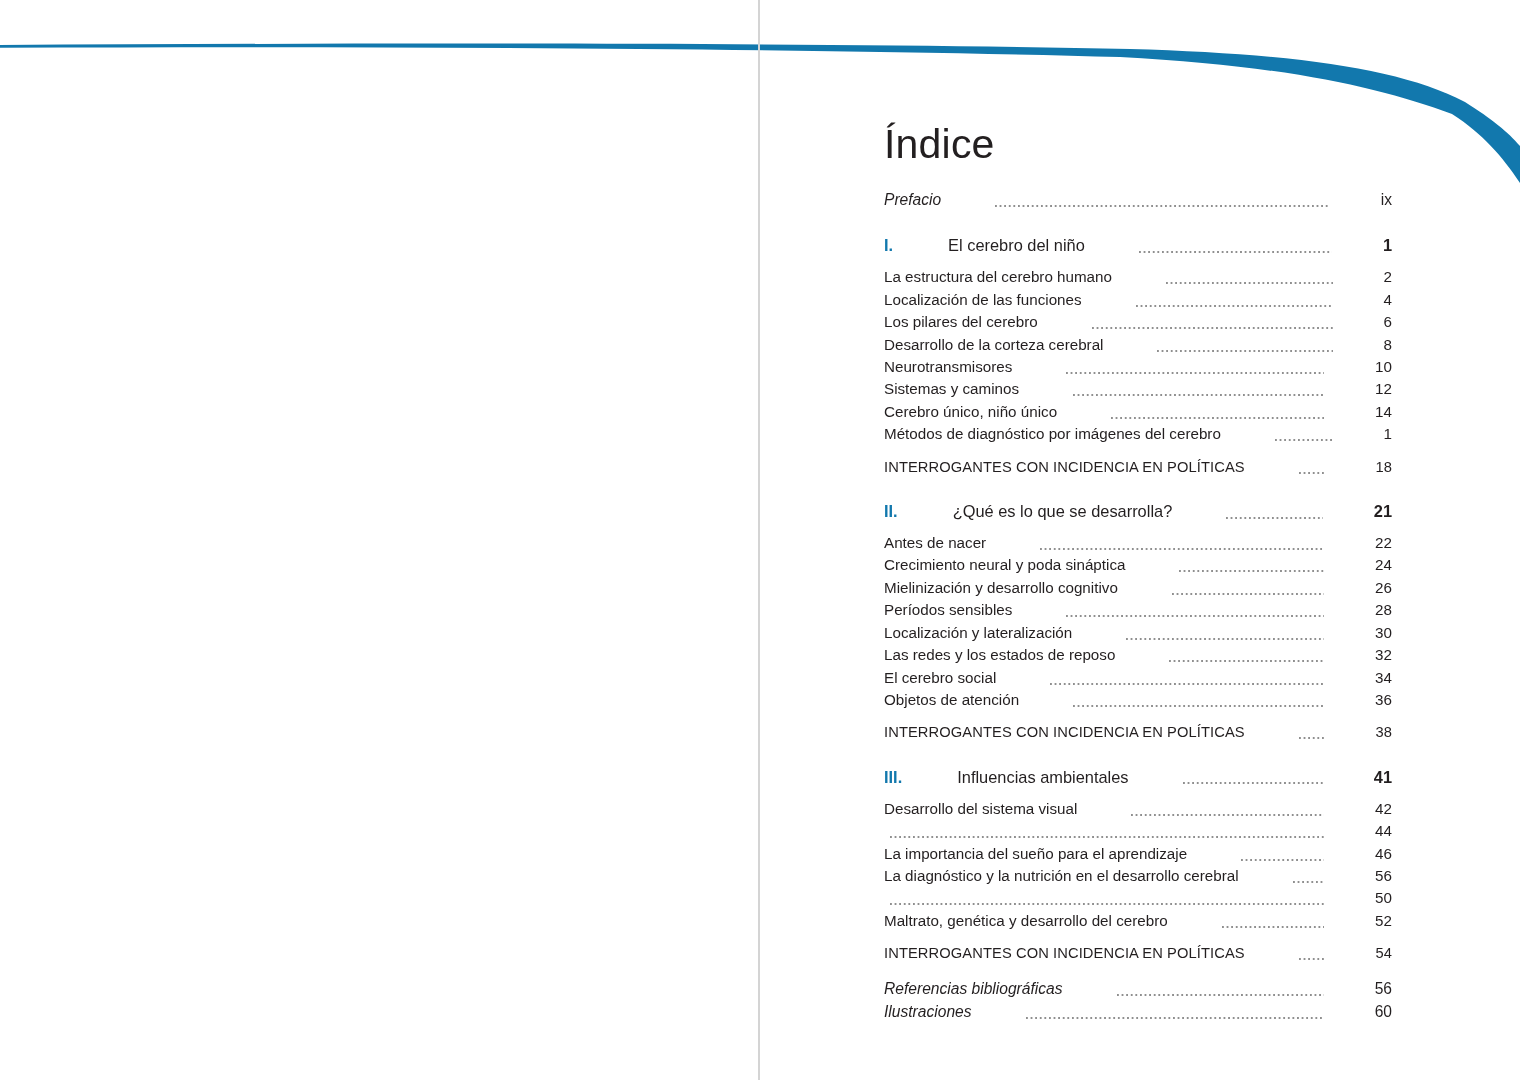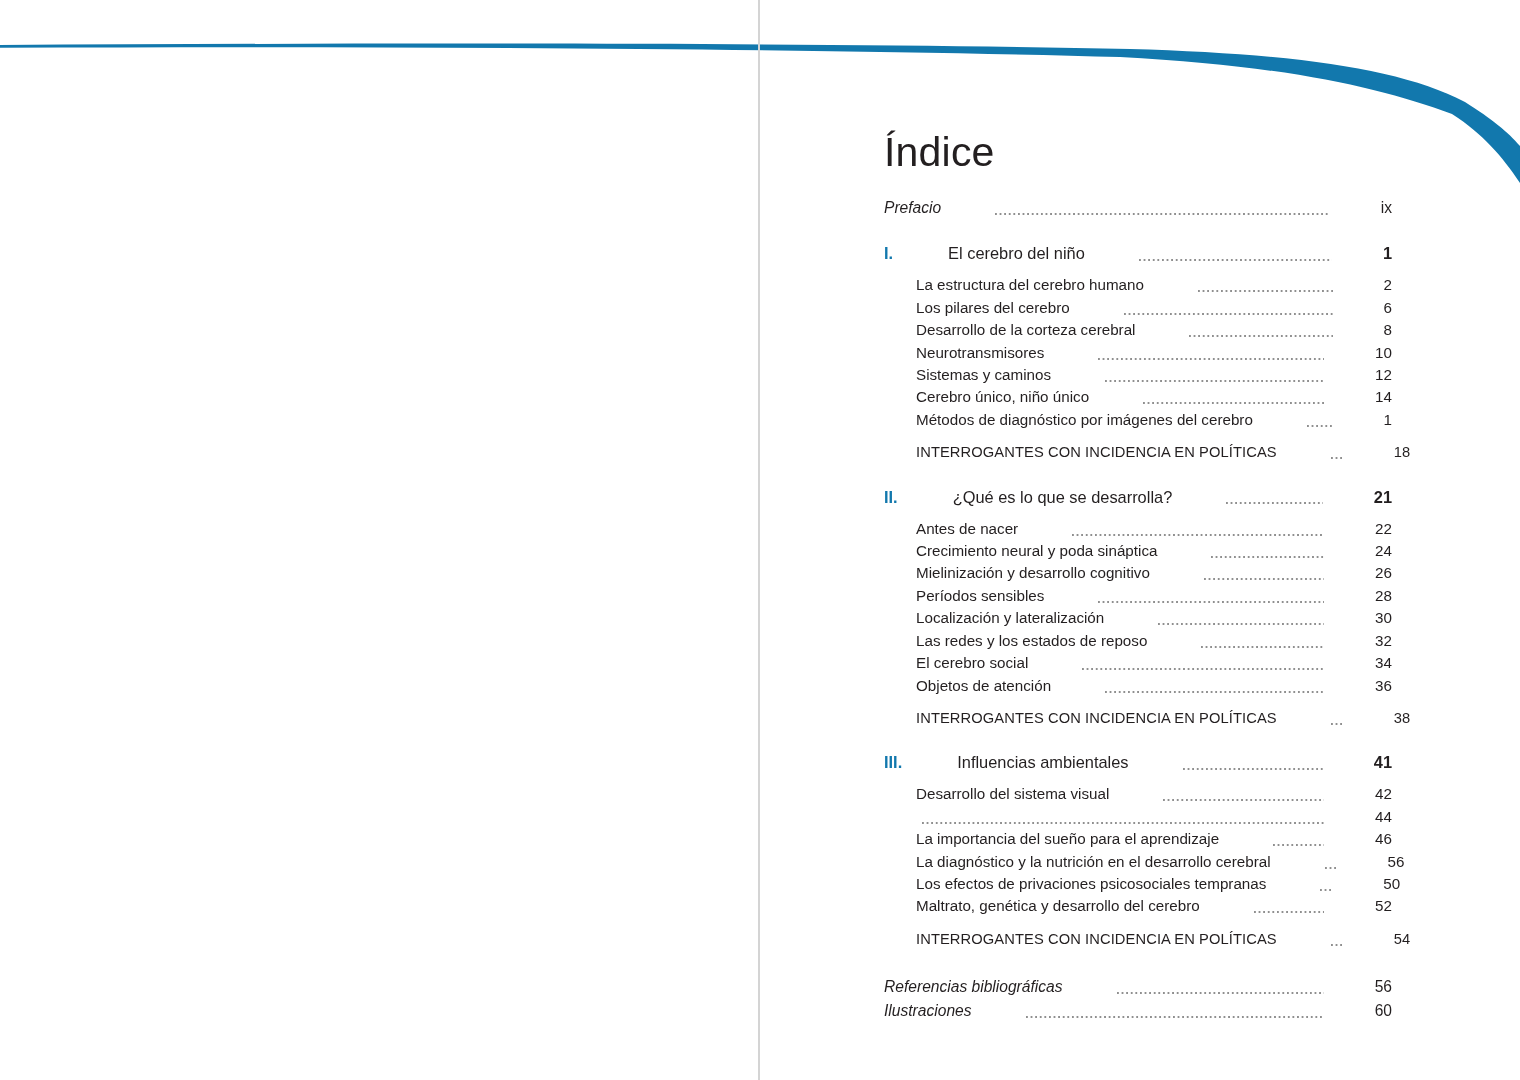--- a/index.html
+++ b/index.html
@@ -13,46 +13,46 @@
     width:1520px;height:1080px;position:relative;overflow:hidden;
     background:#ffffff;color:var(--ink);
     font-family:"Liberation Sans", sans-serif;
   }
   .swoosh{position:absolute;top:0;left:0;width:1520px;height:220px;display:block;pointer-events:none;}
   .divider{position:absolute;left:758px;top:0;width:2px;height:1080px;background:var(--divider);}
   .left-page{position:absolute;left:0;top:0;width:758px;height:1080px;}
   .content{position:absolute;left:884px;top:118px;width:508px;}
 
   .title{
-    font-size:41px;font-weight:400;line-height:45px;margin:12px 0 22px 0;
+    font-size:41px;font-weight:400;line-height:45px;margin:4px 0 22px 0;
     letter-spacing:0.2px;
   }
 
   .row{display:flex;align-items:baseline;line-height:22.4px;font-size:15.2px;gap:48px;}
   .row .label{white-space:nowrap;}
   .leader{
     flex:1;align-self:flex-end;height:2.4px;margin:0 3px 4px 6px;min-width:12px;
     background-image:radial-gradient(circle at 1.1px 1.2px, var(--leader) 0.95px, rgba(0,0,0,0) 1.15px);
     background-size:4.6px 2.4px;background-repeat:repeat-x;
   }
   .pagenum{white-space:nowrap;}
 
   .front{margin-bottom:22px;}
   .front .row,.back .row{font-style:italic;font-size:15.6px;}
   .front .row .pagenum,.back .row .pagenum{font-style:normal;}
-  .back{margin-top:25px;}
+  .back{margin-top:12px;}
   .back .row{line-height:23.5px;}
 
   .section{margin-top:21px;}
   .section:first-child{margin-top:0;}
   .section-heading{line-height:24px;margin-bottom:9px;font-size:16.4px;}
   .section-heading .numeral{color:var(--accent);font-weight:700;margin-right:7px;}
   .section-heading .label{font-weight:400;}
   .section-heading .pagenum{font-weight:700;}
-  .entries{margin-left:32px;}
+  .entries{}
   .caps-row{margin-top:10px;font-size:14.7px;letter-spacing:0.1px;}
 </style>
 </head>
 <body>
 
 <div class="left-page"></div>
 
 <svg class="swoosh" viewBox="0 0 1520 220" preserveAspectRatio="none" aria-hidden="true">
   <path d="M 0 45
            C 420 42.5, 860 43, 1130 49
@@ -84,20 +84,25 @@
           <span class="leader"></span>
           <span class="pagenum">1</span>
         </div>
         <div class="entries">
           <div class="row">
             <span class="label">La estructura del cerebro humano</span>
             <span class="leader"></span>
             <span class="pagenum">2</span>
           </div>
           <div class="row">
+            <span class="label">Localización de las funciones</span>
+            <span class="leader"></span>
+            <span class="pagenum">4</span>
+          </div>
+          <div class="row">
             <span class="label">Los pilares del cerebro</span>
             <span class="leader"></span>
             <span class="pagenum">6</span>
           </div>
           <div class="row">
             <span class="label">Desarrollo de la corteza cerebral</span>
             <span class="leader"></span>
             <span class="pagenum">8</span>
           </div>
           <div class="row">
@@ -203,21 +208,20 @@
             <span class="label">La importancia del sueño para el aprendizaje</span>
             <span class="leader"></span>
             <span class="pagenum">46</span>
           </div>
           <div class="row">
             <span class="label">La diagnóstico y la nutrición en el desarrollo cerebral</span>
             <span class="leader"></span>
             <span class="pagenum">56</span>
           </div>
           <div class="row">
-            <span class="label">Los efectos de privaciones psicosociales tempranas</span>
             <span class="leader"></span>
             <span class="pagenum">50</span>
           </div>
           <div class="row">
             <span class="label">Maltrato, genética y desarrollo del cerebro</span>
             <span class="leader"></span>
             <span class="pagenum">52</span>
           </div>
           <div class="row caps-row">
             <span class="label">INTERROGANTES CON INCIDENCIA EN POLÍTICAS</span>

